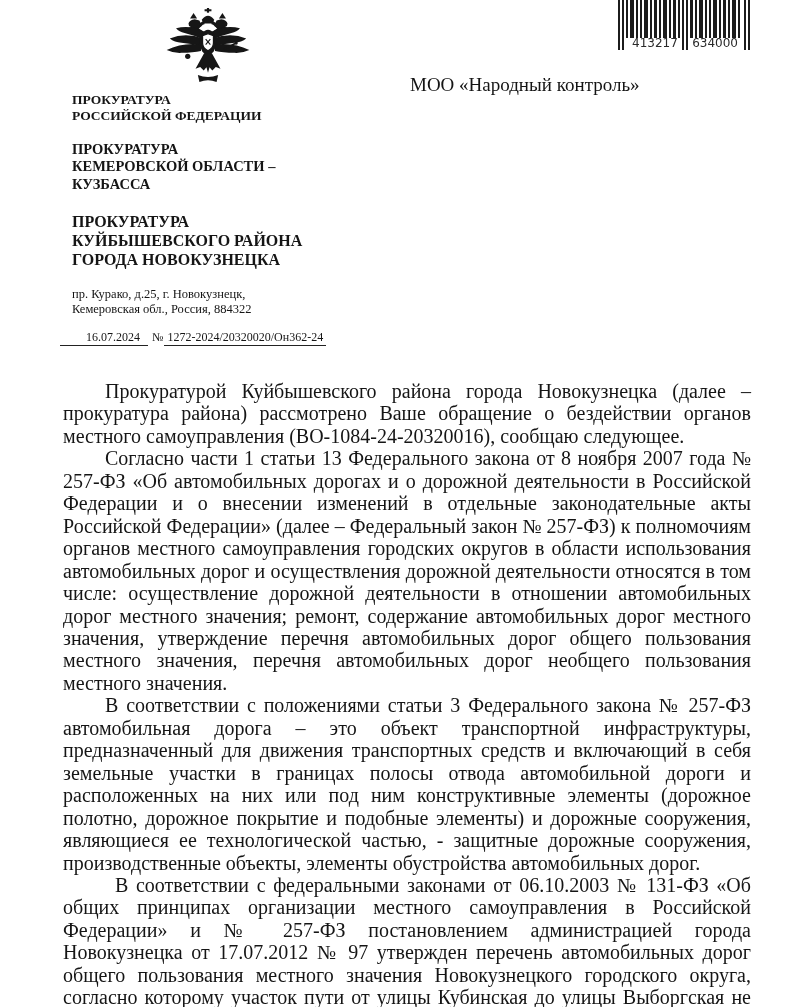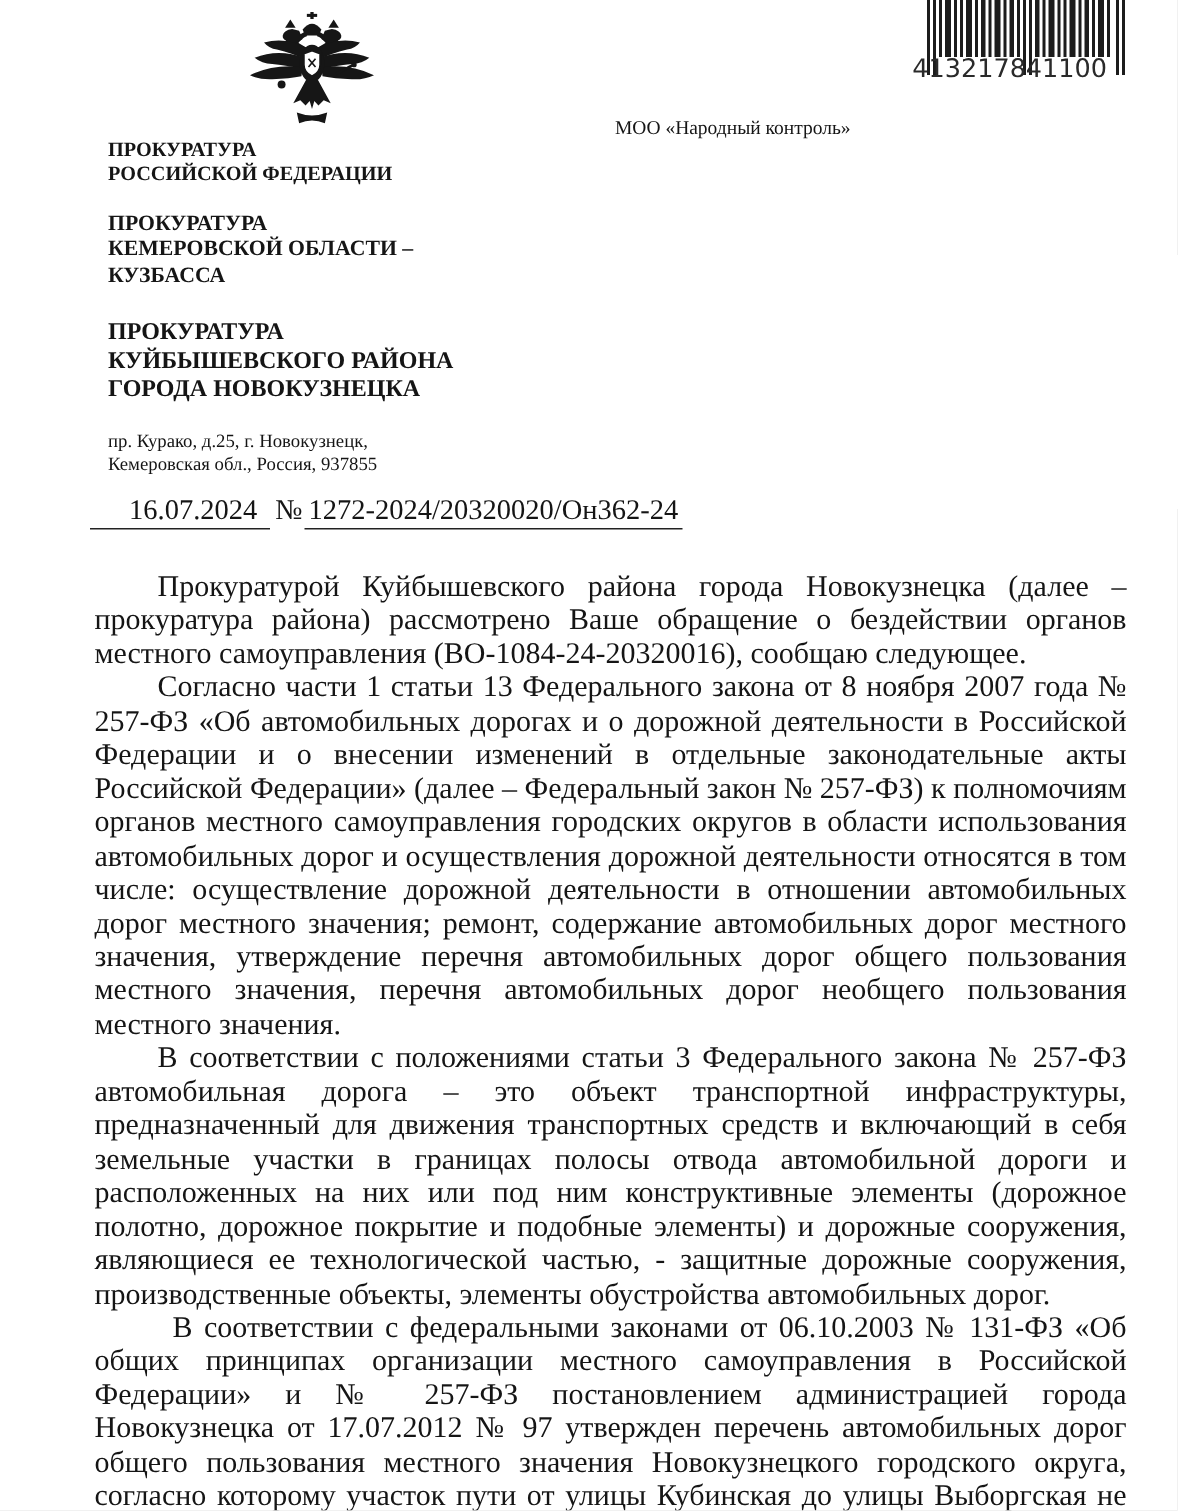--- a/index.html
+++ b/index.html
@@ -10,45 +10,45 @@
     background:#ffffff;
     overflow:hidden;
     font-family:"Liberation Serif", serif;
     color:#151515;
   }
   
   .barcode{position:absolute;top:0;right:33px;width:134px;height:54px;}
   .barcode svg{display:block;}
   .barcode-nums{
     position:absolute;left:6px;right:6px;top:36px;
-    display:flex;justify-content:flex-end;
+    display:flex;justify-content:space-between;
     font-family:"DejaVu Sans", sans-serif;
-    font-size:17px;color:#2a2a2a;
+    font-size:12px;color:#2a2a2a;
     padding:0 8px;background:transparent;
   }
   
   .letterhead{
     position:absolute;left:72px;top:8px;width:272px;
     text-align:left;
   }
   .eagle{display:block;margin:0 auto 6px auto;}
   .lh{font-weight:bold;white-space:pre-line;}
   .lh-federal{font-size:13.5px;line-height:1.18;margin-top:6px;}
   .lh-region{font-size:14.5px;line-height:1.2;margin-top:17px;}
   .lh-district{font-size:16px;line-height:1.18;margin-top:20px;}
   .lh-address{font-size:12.5px;line-height:1.2;margin-top:17px;white-space:pre-line;font-weight:normal;}
   
   .recipient{
     position:absolute;left:410px;top:71px;
-    font-size:13px;line-height:27.5px;
+    font-size:19px;line-height:27.5px;
   }
   
   .ref-line{
     position:absolute;left:60px;top:330px;
-    font-size:19px;
+    font-size:12px;
     white-space:nowrap;
   }
   .ref-line .u{border-bottom:1.6px solid #222;padding:0 3px;display:inline-block;}
   .ref-line .u-date{padding-left:26px;padding-right:8px;}
   .ref-line .nsign{margin:0 1px 0 4px;}
   
   .body-text{
     position:absolute;left:63px;top:380px;width:688px;
     font-size:20px;line-height:22.45px;
     text-align:justify;
@@ -90,21 +90,21 @@
         <rect x="105" y="0" width="3" height="38"></rect>
         <rect x="110" y="0" width="2" height="38"></rect>
         <rect x="114" y="0" width="4" height="38"></rect>
         <rect x="120" y="0" width="2" height="38"></rect>
         <rect x="126" y="0" width="2" height="50"></rect>
         <rect x="130" y="0" width="2" height="50"></rect>
       </g>
     </svg>
     <div class="barcode-nums">
       <span>413217</span>
-      <span>841100</span>
+      <span>634000</span>
     </div>
   </div>
 
   <div class="letterhead">
     <svg class="eagle" width="94" height="78" viewBox="0 0 120 100">
       <g fill="#161616">
 
         <rect x="58.6" y="0" width="2.8" height="6"></rect>
         <rect x="55.6" y="1.6" width="8.8" height="2.6"></rect>
         <path d="M52 15 Q60 5 68 15 L66 20 H54 Z"></path>
@@ -143,21 +143,21 @@
     </svg>
     <div class="lh lh-federal">ПРОКУРАТУРА
 РОССИЙСКОЙ ФЕДЕРАЦИИ</div>
     <div class="lh lh-region">ПРОКУРАТУРА
 КЕМЕРОВСКОЙ ОБЛАСТИ –
 КУЗБАССА</div>
     <div class="lh lh-district">ПРОКУРАТУРА
 КУЙБЫШЕВСКОГО РАЙОНА
 ГОРОДА НОВОКУЗНЕЦКА</div>
     <div class="lh-address">пр. Курако, д.25, г. Новокузнецк,
-Кемеровская обл., Россия, 937855</div>
+Кемеровская обл., Россия, 884322</div>
   </div>
 
   <div class="recipient">
     <div>МОО «Народный контроль»</div>
   </div>
 
   <div class="ref-line">
     <span class="u u-date">16.07.2024</span><span class="nsign">№</span><span class="u">1272-2024/20320020/Он362-24</span>
   </div>
 

